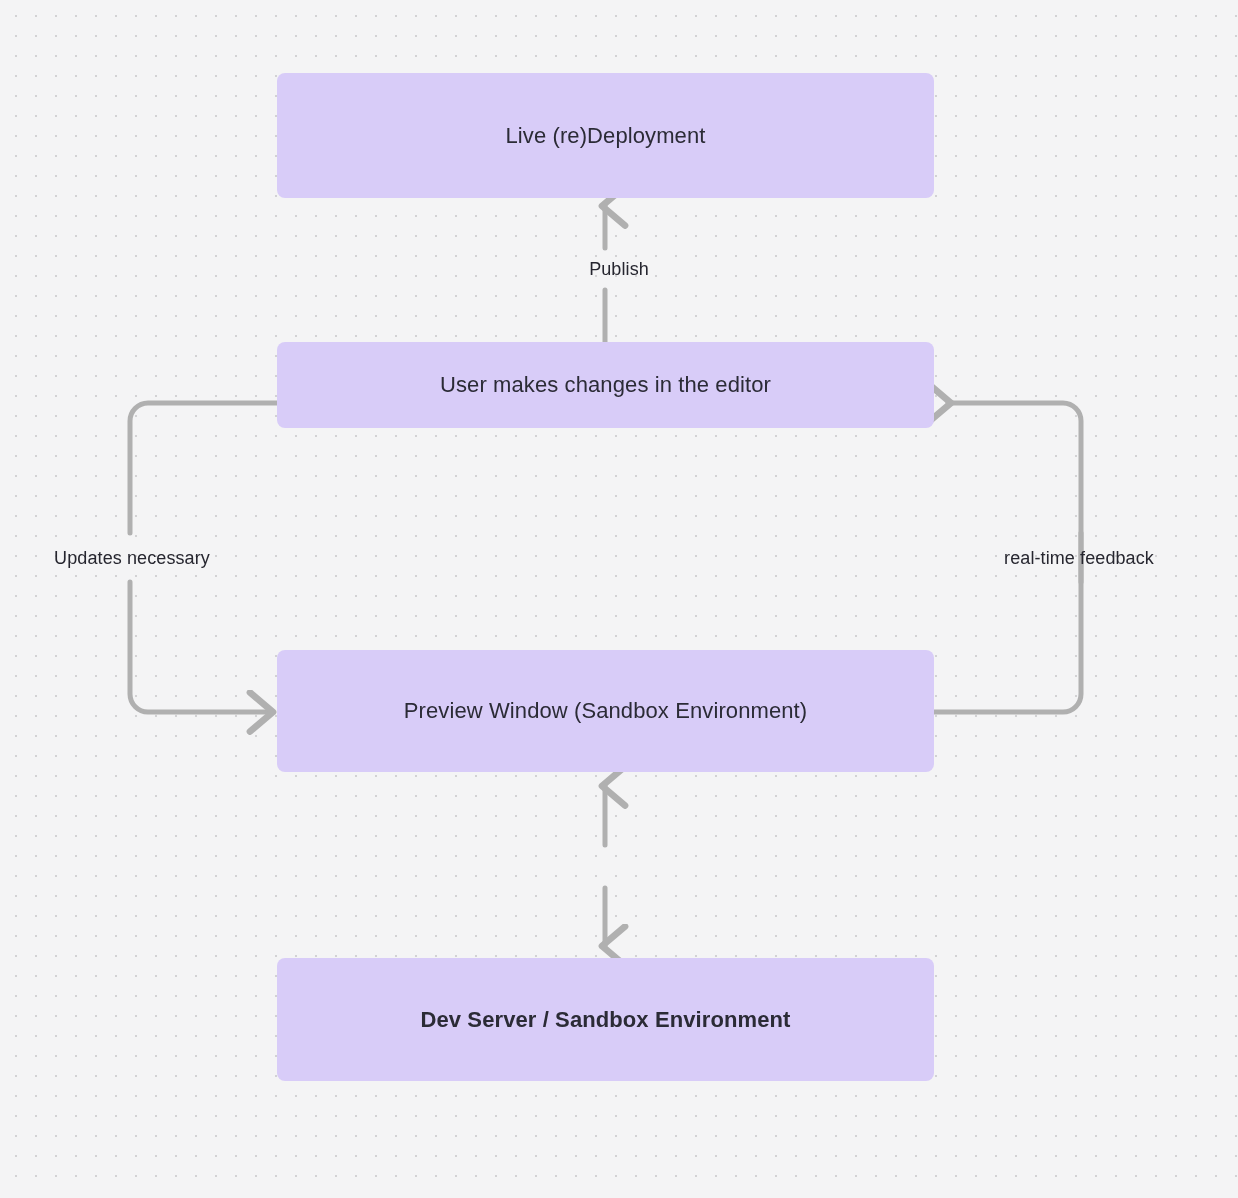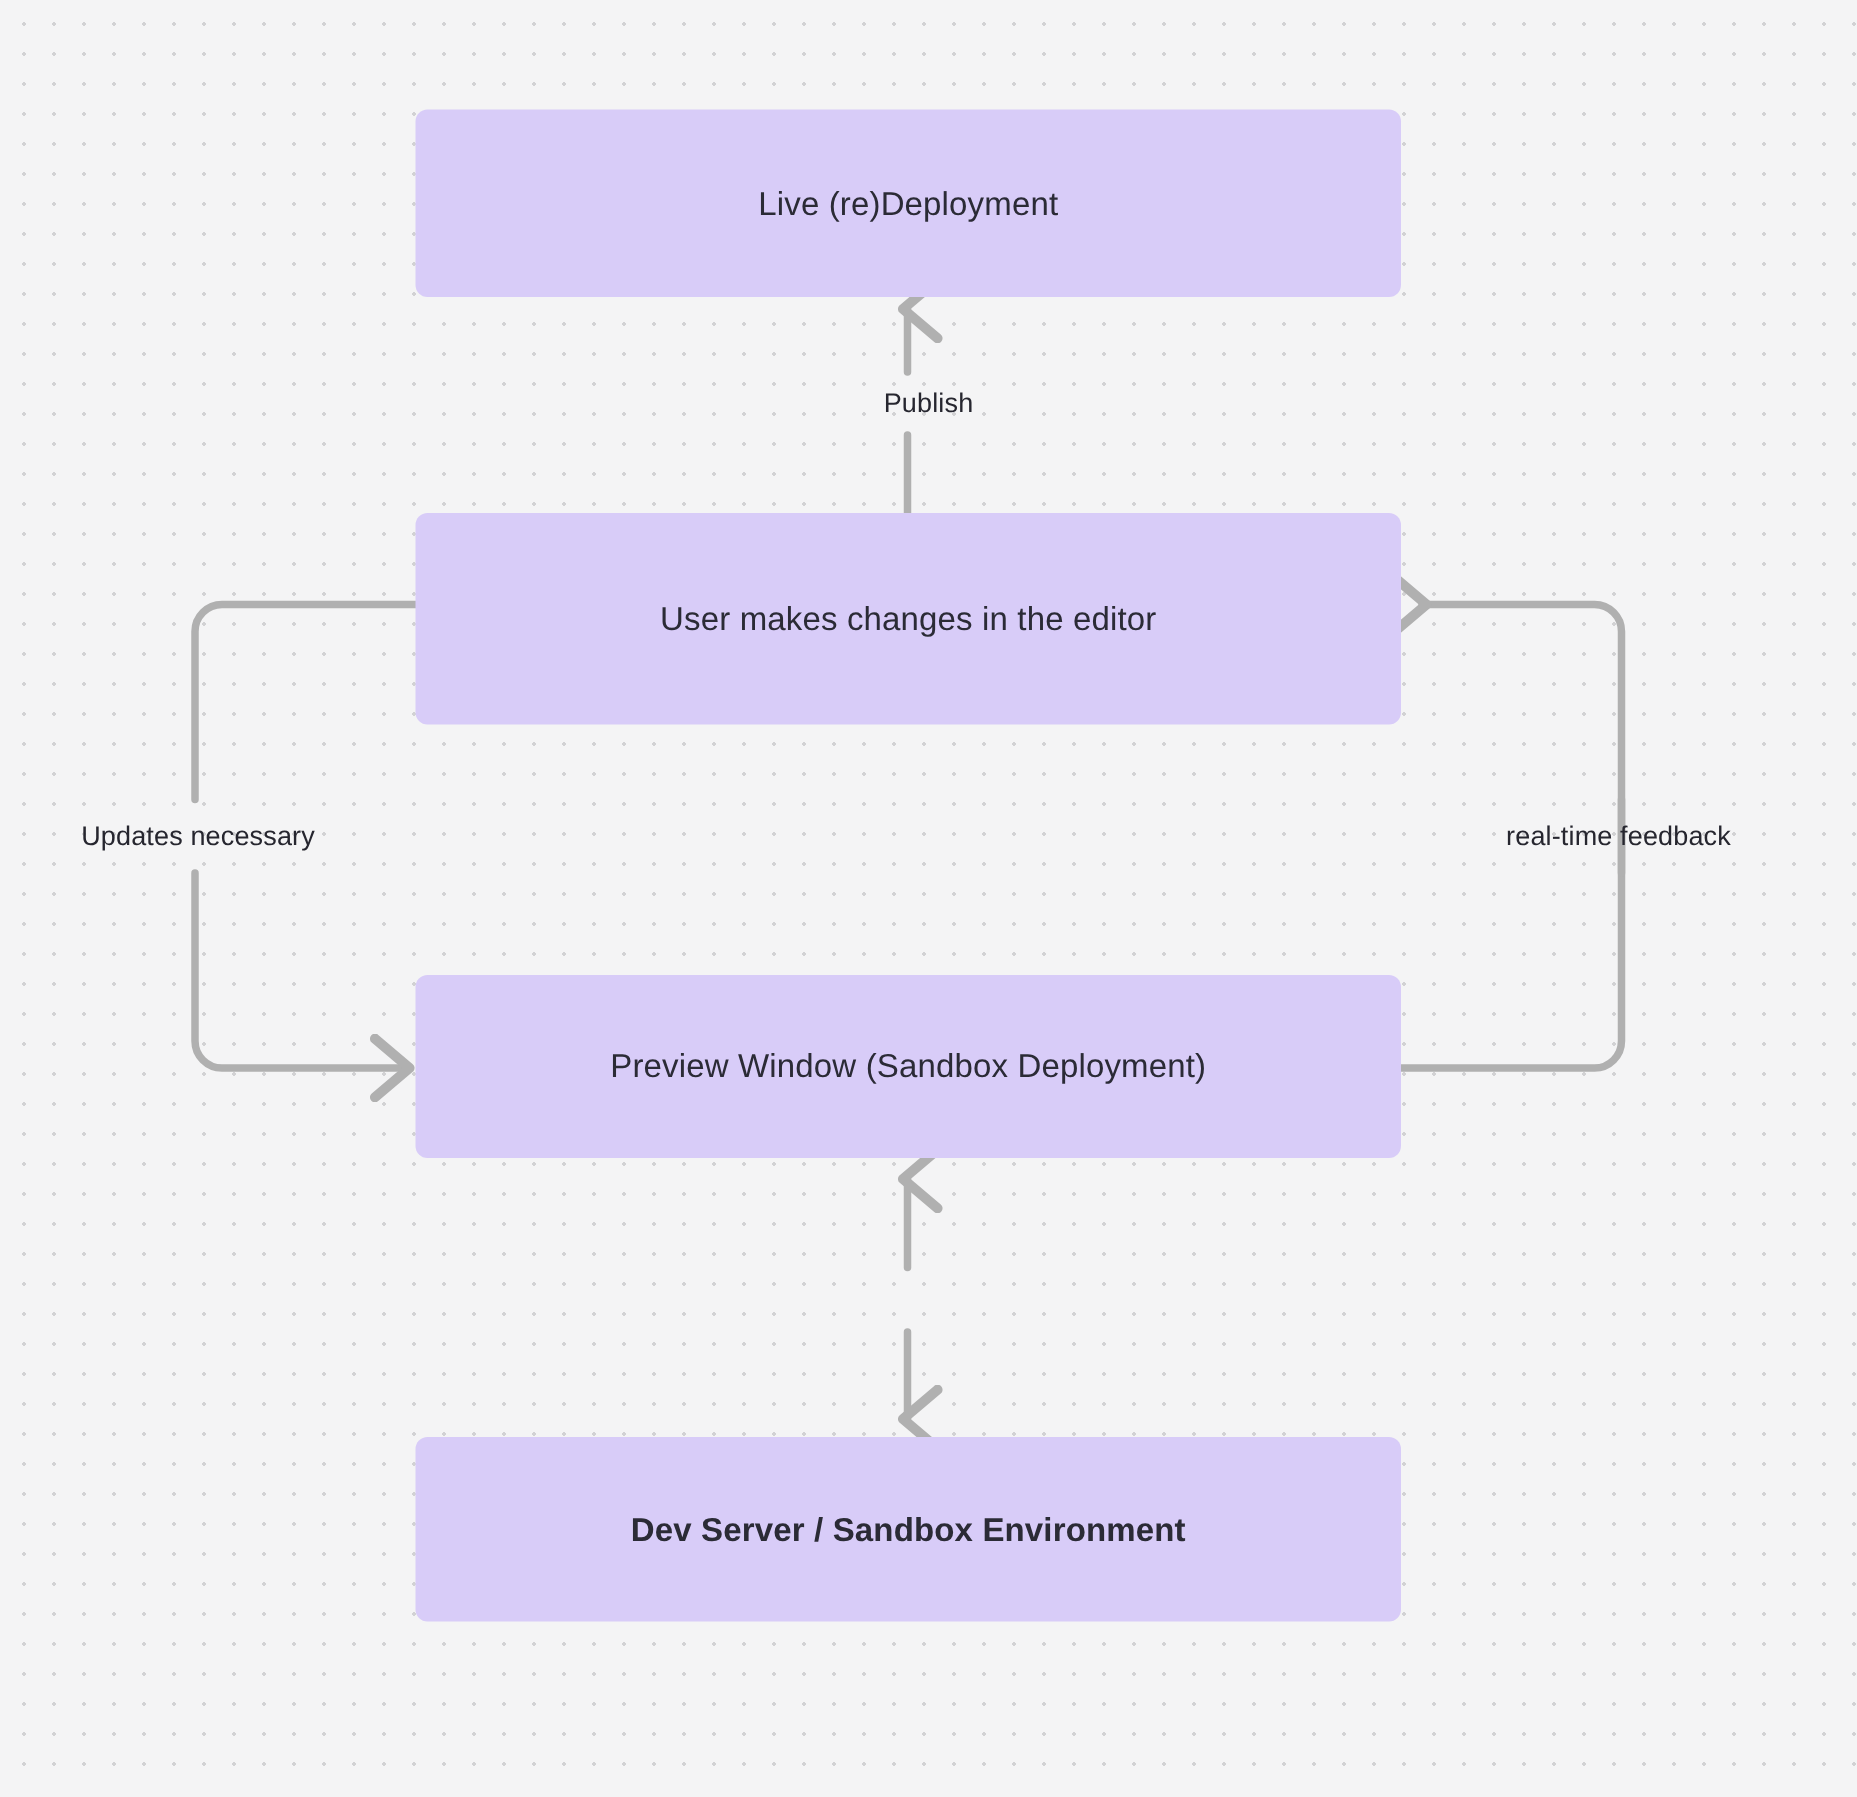--- a/index.html
+++ b/index.html
@@ -106,26 +106,26 @@
     <g>
       <path d="M 605 845 L 605 786" fill="none" stroke="#b0b0b0" stroke-width="5" stroke-linecap="round" marker-end="url(#arrow-up)"></path>
       <path d="M 605 888 L 605 946" fill="none" stroke="#b0b0b0" stroke-width="5" stroke-linecap="round" marker-end="url(#arrow-down)"></path>
     </g>
   </svg>
 
   <div class="node" style="left:277px; top:73px; width:657px; height:125px; background:#d8ccf8;">
     <span>Live (re)Deployment</span>
   </div>
 
-  <div class="node" style="left:277px; top:342px; width:657px; height:141px; background:#d8ccf8;">
+  <div class="node" style="left:277px; top:342px; width:657px; height:86px; background:#d8ccf8;">
     <span>User makes changes in the editor</span>
   </div>
 
   <div class="node" style="left:277px; top:650px; width:657px; height:122px; background:#d8ccf8;">
-    <span>Preview Window (Sandbox Deployment)</span>
+    <span>Preview Window (Sandbox Environment)</span>
   </div>
 
   <div class="node" style="left:277px; top:958px; width:657px; height:123px; background:#d8ccf8;font-weight:bold;">
     <span>Dev Server / Sandbox Environment</span>
   </div>
 
   <div class="edge-label" style="left:619px; top:269px;">Publish</div>
 
   <div class="edge-label" style="left:132px; top:558px;">Updates necessary</div>
 

